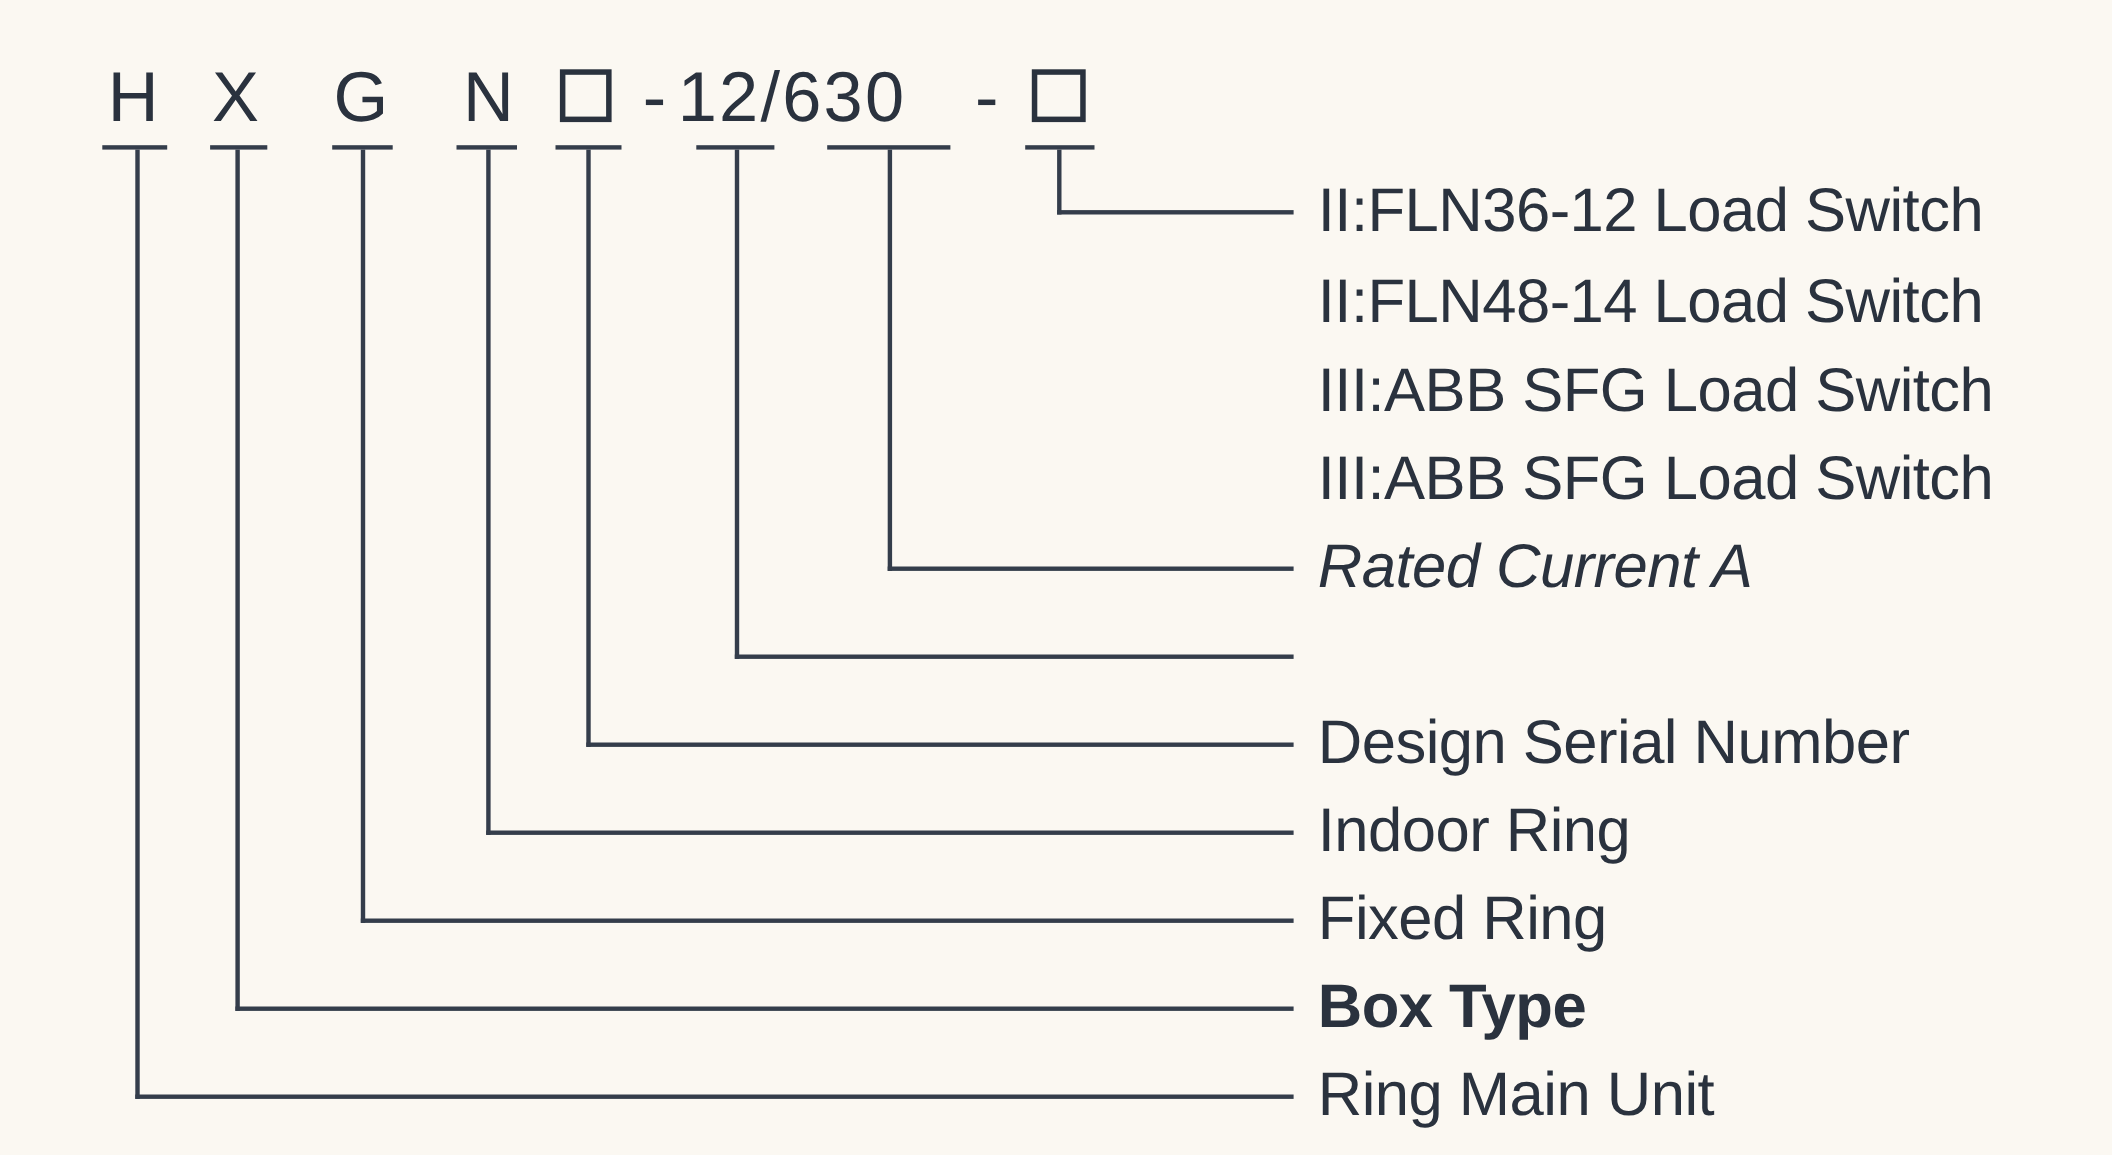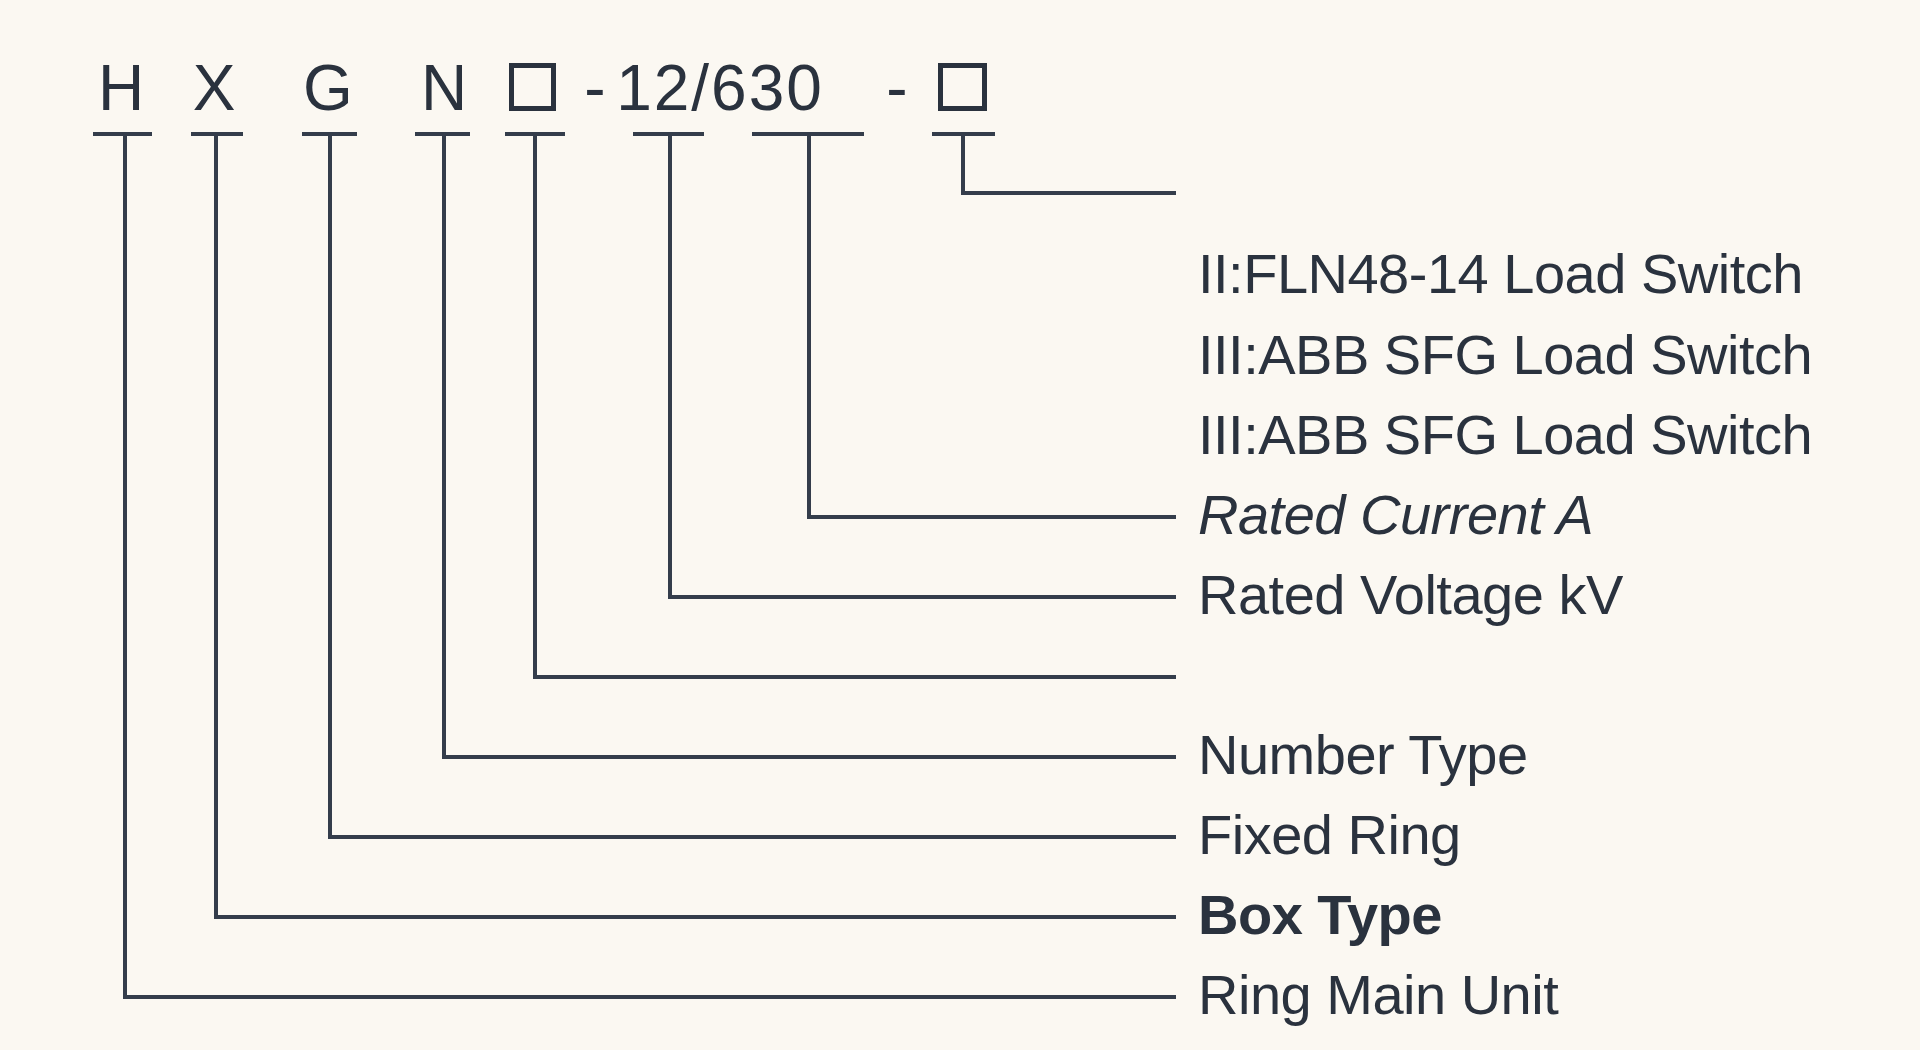--- a/index.html
+++ b/index.html
@@ -75,22 +75,23 @@
     <div class="connector" style="left: 533px; top: 675px; width: 643px; height: 4px; background: rgb(52, 61, 75);"></div>
     <div class="tick-bar" style="left: 633px; top: 132px; width: 71px; height: 4px; background: rgb(52, 61, 75);"></div>
     <div class="stem" style="left: 668px; top: 136px; width: 4px; height: 463px; background: rgb(52, 61, 75);"></div>
     <div class="connector" style="left: 668px; top: 595px; width: 508px; height: 4px; background: rgb(52, 61, 75);"></div>
     <div class="tick-bar" style="left: 752px; top: 132px; width: 112px; height: 4px; background: rgb(52, 61, 75);"></div>
     <div class="stem" style="left: 807px; top: 136px; width: 4px; height: 383px; background: rgb(52, 61, 75);"></div>
     <div class="connector" style="left: 807px; top: 515px; width: 369px; height: 4px; background: rgb(52, 61, 75);"></div>
     <div class="tick-bar" style="left: 932px; top: 132px; width: 63px; height: 4px; background: rgb(52, 61, 75);"></div>
     <div class="stem" style="left: 961px; top: 136px; width: 4px; height: 59px; background: rgb(52, 61, 75);"></div>
     <div class="connector" style="left: 961px; top: 191px; width: 215px; height: 4px; background: rgb(52, 61, 75);"></div>
+    <div class="label" style="left: 1198px; top: 162px;">II:FLN36-12 Load Switch</div>
     <div class="label" style="left: 1198px; top: 245px;">II:FLN48-14 Load Switch</div>
     <div class="label" style="left: 1198px; top: 326px;">III:ABB SFG Load Switch</div>
     <div class="label" style="left: 1198px; top: 406px;">III:ABB SFG Load Switch</div>
     <div class="label" style="left: 1198px; top: 486px; font-style: italic;">Rated Current A</div>
-    <div class="label" style="left: 1198px; top: 566px;">Rated Voltage kV</div>
-    <div class="label" style="left: 1198px; top: 726px;">Number Type</div>
+    <div class="label" style="left: 1198px; top: 646px;">Design Serial Number</div>
+    <div class="label" style="left: 1198px; top: 726px;">Indoor Ring</div>
     <div class="label" style="left: 1198px; top: 806px;">Fixed Ring</div>
     <div class="label" style="left: 1198px; top: 966px;">Ring Main Unit</div>
     <div class="label bold" style="left: 1198px; top: 886px;">Box Type</div>
   </div>
 
 </body></html>

